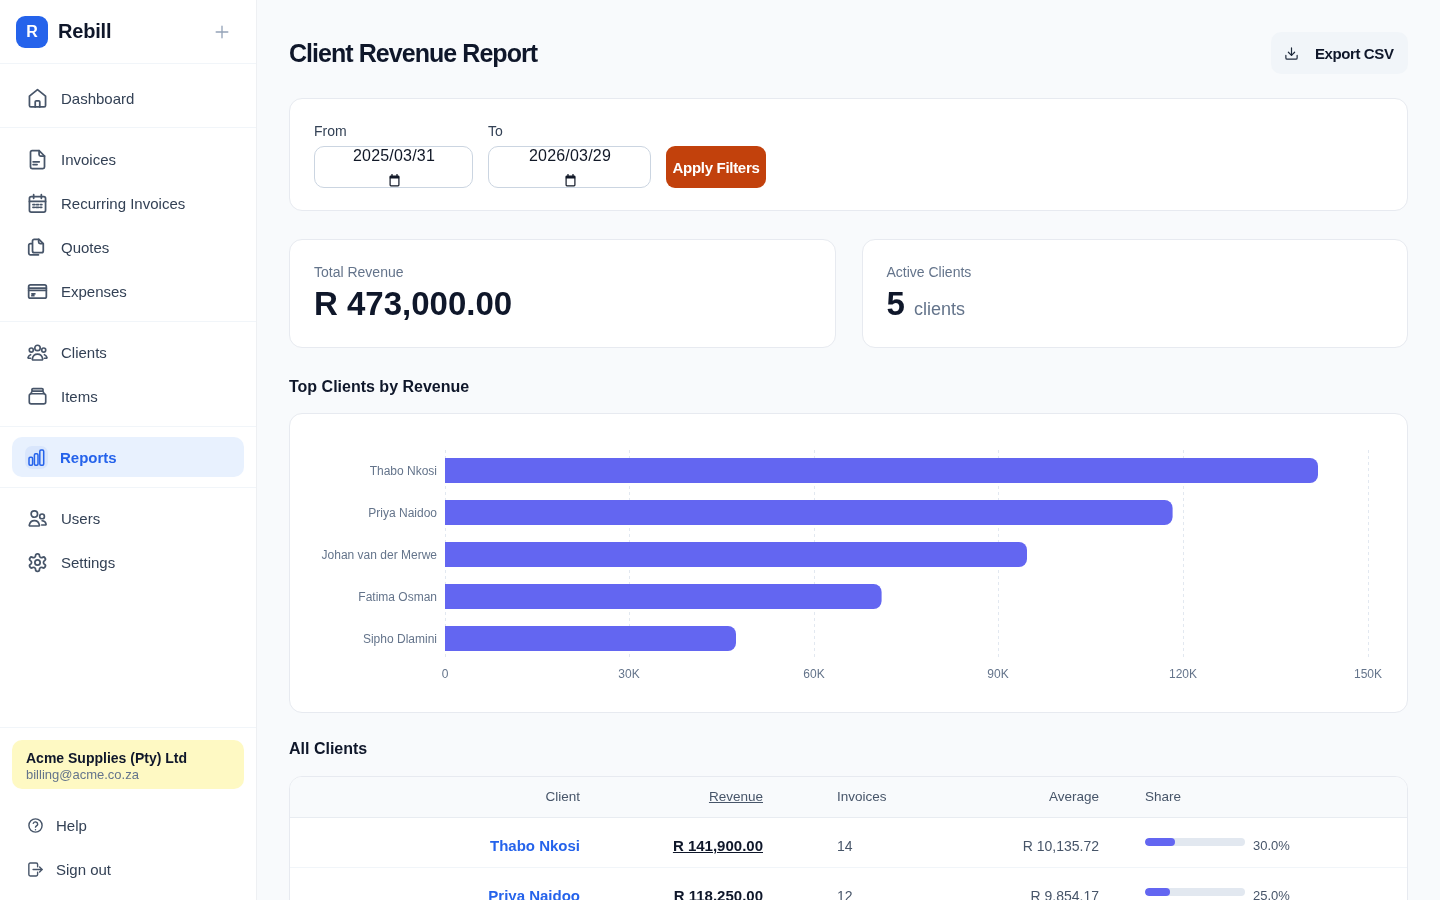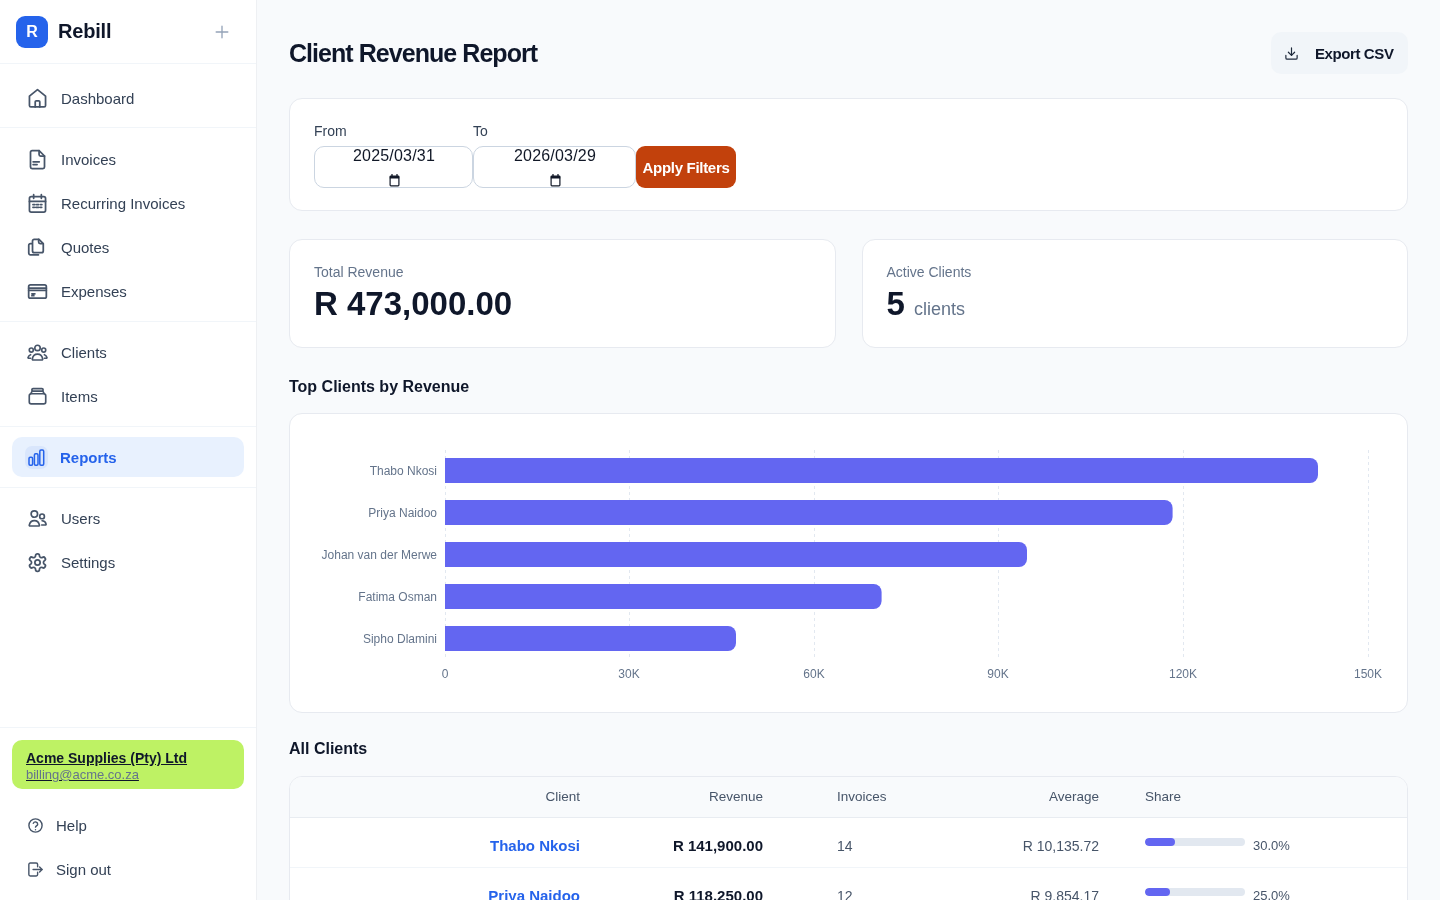--- a/index.html
+++ b/index.html
@@ -21,36 +21,36 @@
 .group.g3, .group.g4, .group.g5 { padding-top:10px; }
 .group:last-child { border-bottom:none; }
 .nitem { display:flex; align-items:center; height:40px; margin-bottom:4px; border-radius:10px; padding:0 0 0 15px; font-size:15px; font-weight:500; color:#334155; }
 .nitem:last-child { margin-bottom:0; }
 .nitem svg { width:21px; height:21px; margin-right:13px; stroke:#475569; }
 .nitem.active { background:#e8f1fe; color:#2563eb; font-weight:600; padding-left:12px; }
 .nitem.active svg { stroke:#2563eb; width:17px; height:17px; }
 .icchip { width:23px; height:23px; background:#d9e6fc; border-radius:7px; display:flex; align-items:center; justify-content:center; margin-right:12px; margin-left:1px; }
 .icchip svg { margin-right:0; }
 .side-bottom { border-top:1px solid #f1f5f9; height:173px; padding:12px; }
-.account { background:#bef264; border-radius:10px; height:49px; padding:11px 14px 7px; margin-bottom:16px;text-decoration:underline; }
+.account { background:#fef9c3; border-radius:10px; height:49px; padding:11px 14px 7px; margin-bottom:16px; }
 .acc-name { font-size:14px; line-height:15px; font-weight:700; color:#0f172a; }
 .acc-mail { font-size:13px; line-height:14px; color:#64748b; margin-top:2px; }
 .bitem { display:flex; align-items:center; height:40px; padding-left:15px; font-size:15px; font-weight:500; color:#334155; }
 .bitem + .bitem { margin-top:4px; }
 .bitem svg { width:17px; height:17px; margin-right:12px; stroke:#475569; }
 
 
 main { flex:1; height:900px; overflow:hidden; padding:0 32px; }
 .topbar { display:flex; align-items:center; justify-content:space-between; margin-top:32px; }
 h1 { font-size:25px; font-weight:700; letter-spacing:-0.95px; color:#0f172a; }
 .export { display:flex; align-items:center; gap:16px; background:#f1f5f9; border:none; border-radius:10px; width:137px; height:42px; padding:0 0 0 13px; font-family:inherit; font-size:15px; letter-spacing:-0.4px; font-weight:600; color:#0f172a; }
 .export svg { width:15px; height:15px; stroke:#1e293b; }
 
 .card { background:#fff; border:1px solid #e7eaf0; border-radius:13px; }
-.filter { margin-top:24px; height:113px; padding:27px 24px 22px; display:flex; align-items:flex-end; }
+.filter { margin-top:24px; height:113px; padding:27px 24px 22px; display:flex; align-items:flex-end; gap:15px; }
 .fgroup label { display:block; font-size:14px; font-weight:500; color:#334155; margin-bottom:7px; }
 .dinput { width:159px;flex-direction:column; }
 .dinput2 { width:163px; }
 .dinput, .dinput2 { height:42px; border:1px solid #cbd5e1; border-radius:10px; background:#fff; display:flex; align-items:center; padding:0 15px 0 16px; font-size:16px; font-weight:500; color:#111827; }
 .dinput span, .dinput2 span { flex:1; letter-spacing:0.2px; }
 
 .applybtn { width:100px; height:42px; padding:0; background:#c2410c; color:#fff; border:none; border-radius:9px; font-family:inherit; font-size:15px; letter-spacing:-0.3px; font-weight:600; }
 
 .stats { display:flex; gap:26px; margin-top:28px; }
 .stat { flex:1; height:109px; padding:24px 24px; }
@@ -63,21 +63,21 @@
 .chartcard { margin-top:17px; height:300px; }
 .sec2 { margin-top:27px; }
 .tablecard { margin-top:18px; overflow:hidden; }
 
 table { width:100%; border-collapse:collapse; }
 thead th { background:#f8fafc; height:40px; font-size:13.5px; font-weight:500; color:#475569; border-bottom:1px solid #e8ecf1; }
 tbody td { height:50px; padding-top:7px; border-bottom:1px solid #f1f5f9; font-size:14px; color:#475569; }
 tbody tr:last-child td { border-bottom:none; }
 th,td { padding:0; vertical-align:middle; }
 .c1 { width:290px; text-align:right; padding-left:25px; }
-.c2 { width:183px; text-align:right; }
+.c2 { width:183px; text-align:right;text-decoration:underline; }
 .c3 { width:180px; text-align:left; padding-left:74px; }
 .c4 { width:156px; text-align:right; }
 .c5 { text-align:left; padding-left:46px; }
 td.c1 { font-size:15px; font-weight:600; color:#2563eb; }
 td.c2 { font-size:15px; font-weight:700; color:#0f172a; }
 .sharecell { display:flex; align-items:flex-start; gap:8px; }
 .track { width:100px; height:8px; background:#e2e8f0; border-radius:4px; overflow:hidden; }
 .fill { height:8px; background:#6366f1; border-radius:4px; }
 .pct { font-size:13px; color:#475569; }
 </style>

